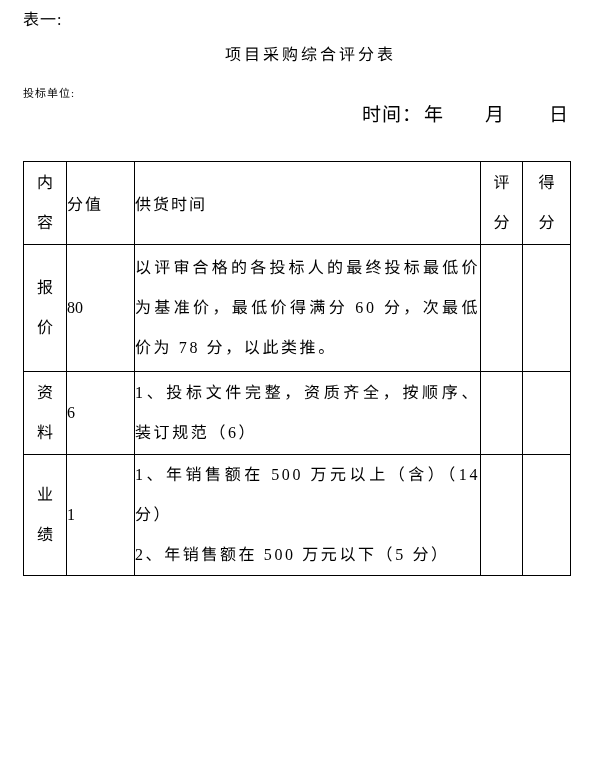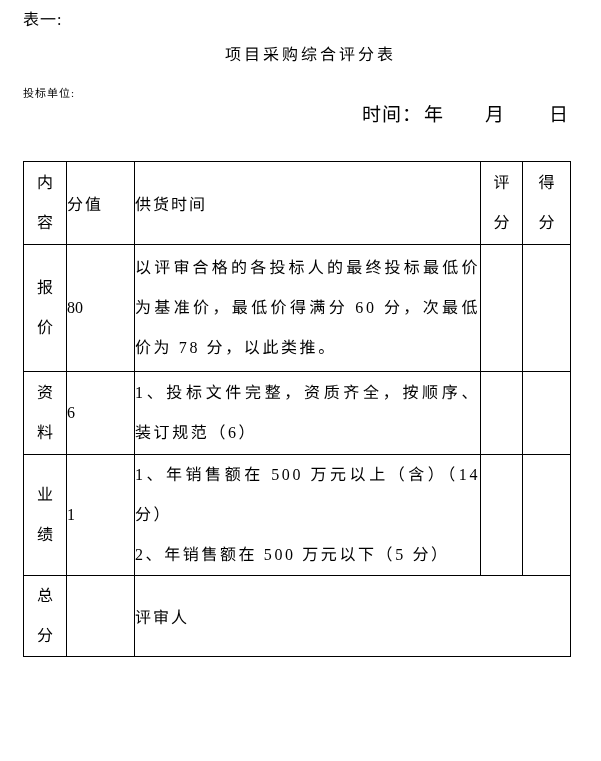--- a/index.html
+++ b/index.html
@@ -164,23 +164,16 @@
       <td class="num-cell">1</td>
       <td class="para-cell">
         <div class="para">1、年销售额在 500 万元以上（含）（14 分）</div>
         <div class="para">2、年销售额在 500 万元以下（5 分）</div>
       </td>
       <td></td>
       <td></td>
     </tr>
 
 
-    <tr class="row-zongfen">
-      <td>
-        <div class="stack">总分</div>
-      </td>
-      <td></td>
-      <td class="reviewer-cell" colspan="3">评审人</td>
-    </tr>
   </tbody>
     </table>
 
 </div>
 
 </body></html>

